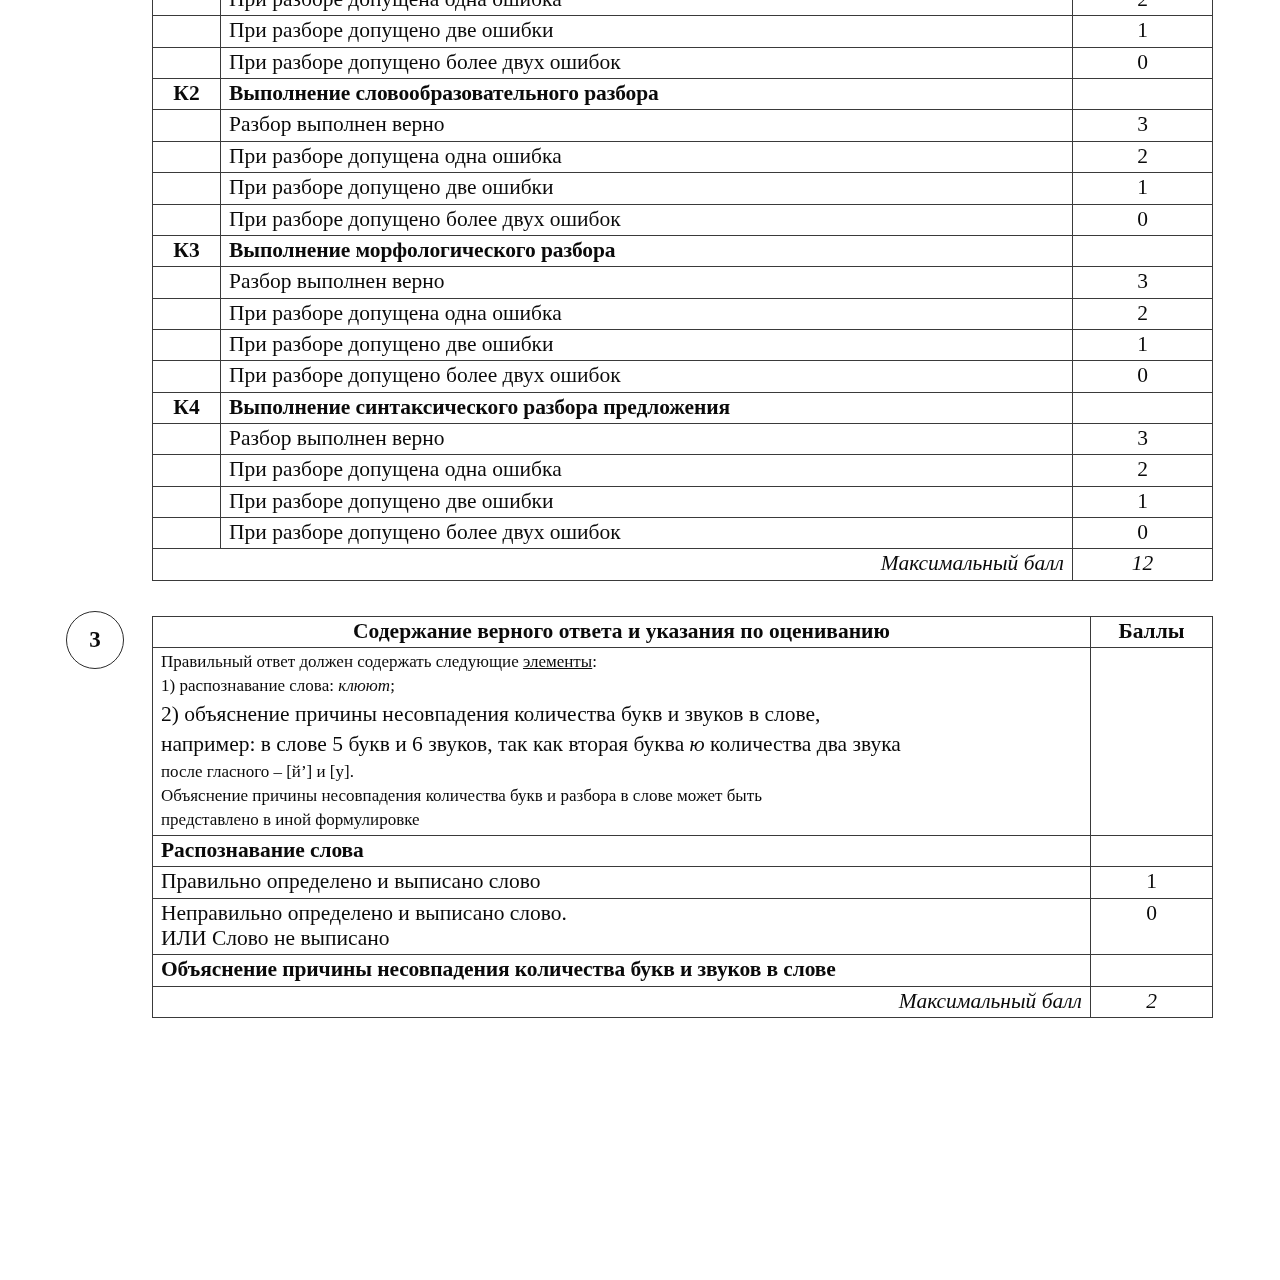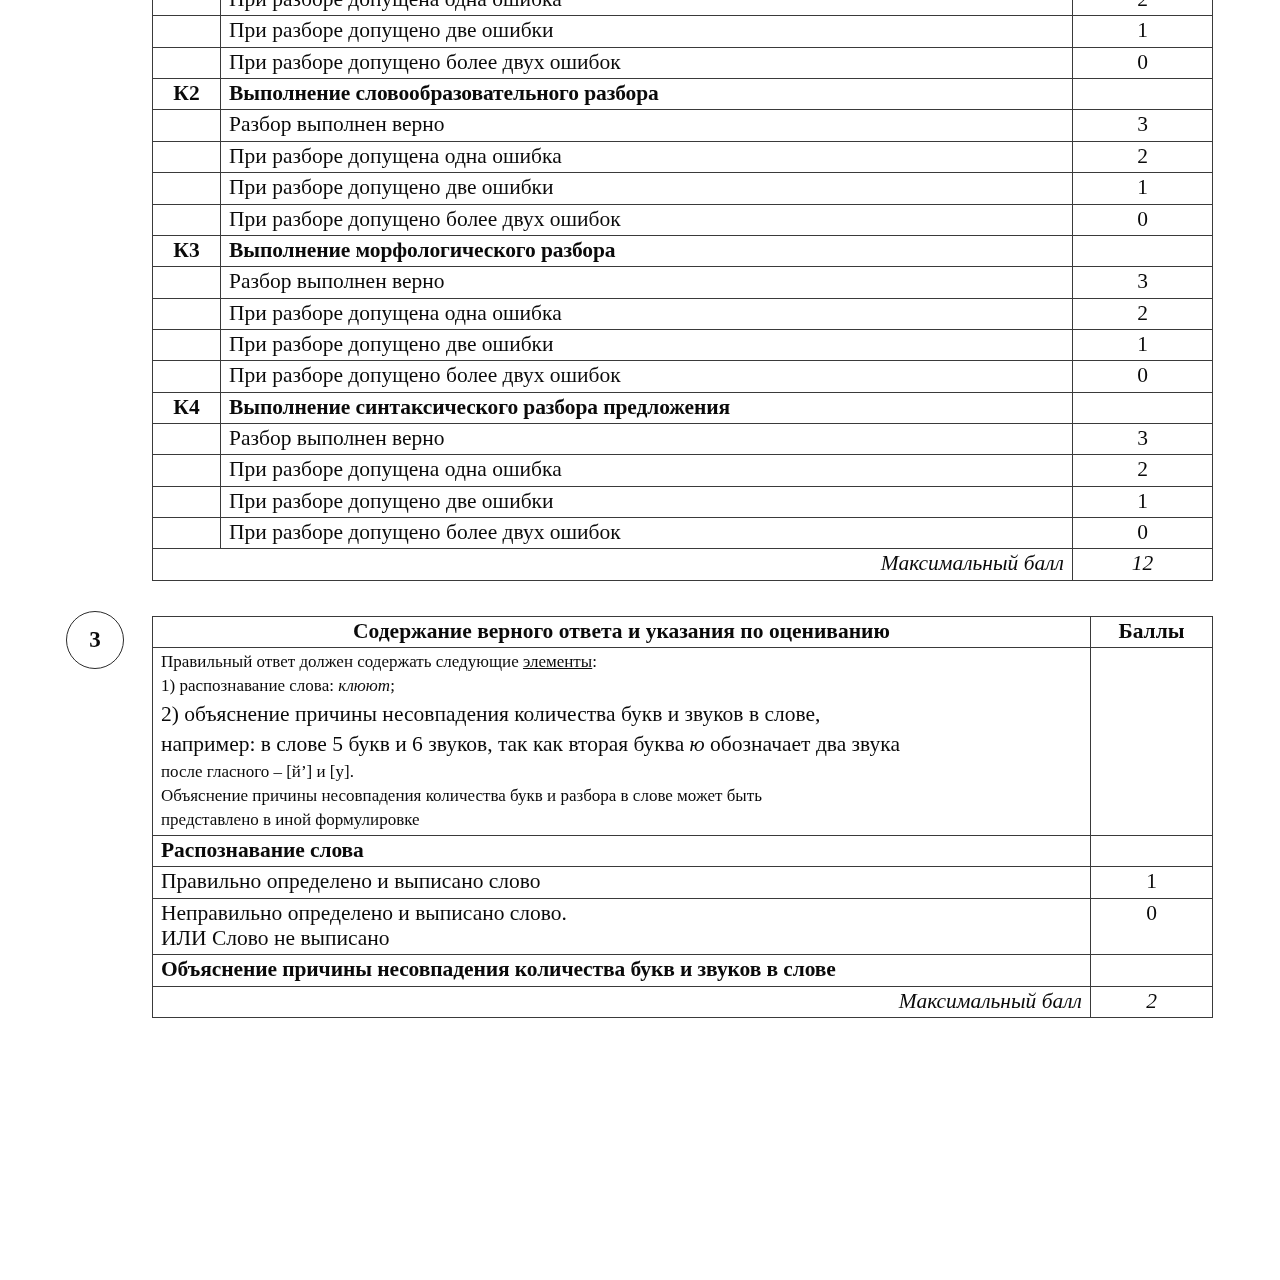--- a/index.html
+++ b/index.html
@@ -257,21 +257,21 @@
       <tr>
         <td class="colhead">Содержание верного ответа и указания по оцениванию</td>
         <td class="colhead">Баллы</td>
       </tr>
 
       <tr>
         <td class="answer-body">
           <div class="ans-line"><span>Правильный ответ должен содержать следующие </span><span class="u">элементы</span><span>:</span></div>
           <div class="ans-line"><span>1) распознавание слова: </span><span class="it">клюют</span><span>;</span></div>
           <div class="ans-just">2) объяснение причины несовпадения количества букв и звуков в слове,</div>
-          <div class="ans-just-last"><span>например: в слове 5 букв и 6 звуков, так как вторая буква </span><span class="it">ю</span><span> обозначает два звука</span></div>
+          <div class="ans-just-last"><span>например: в слове 5 букв и 6 звуков, так как вторая буква </span><span class="it">ю</span><span> количества два звука</span></div>
           <div class="ans-line">после гласного – [й’] и [у].</div>
           <div class="ans-line">Объяснение причины несовпадения количества букв и разбора в слове может быть</div>
           <div class="ans-line">представлено в иной формулировке</div>
         </td>
         <td class="score-cell"></td>
       </tr>
 
       <tr>
         <td class="crit-head">Распознавание слова</td>
         <td class="score-cell"></td>

